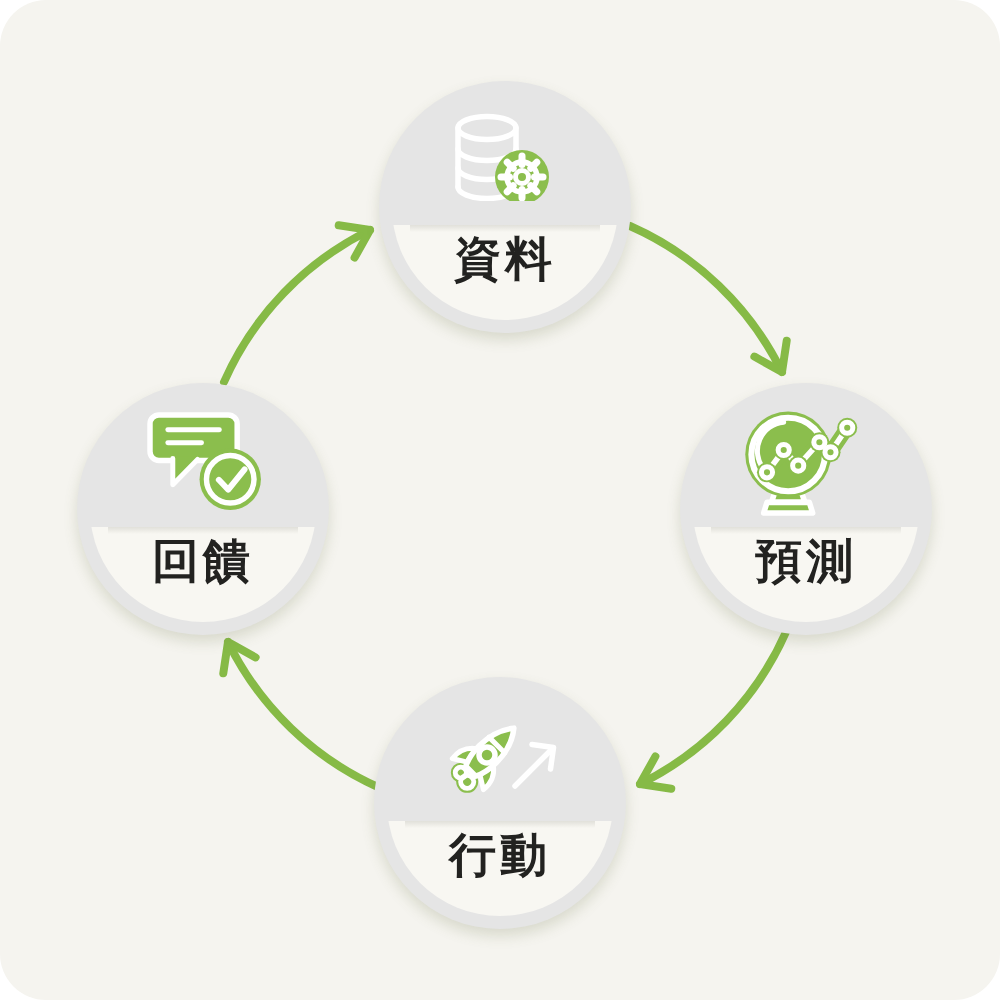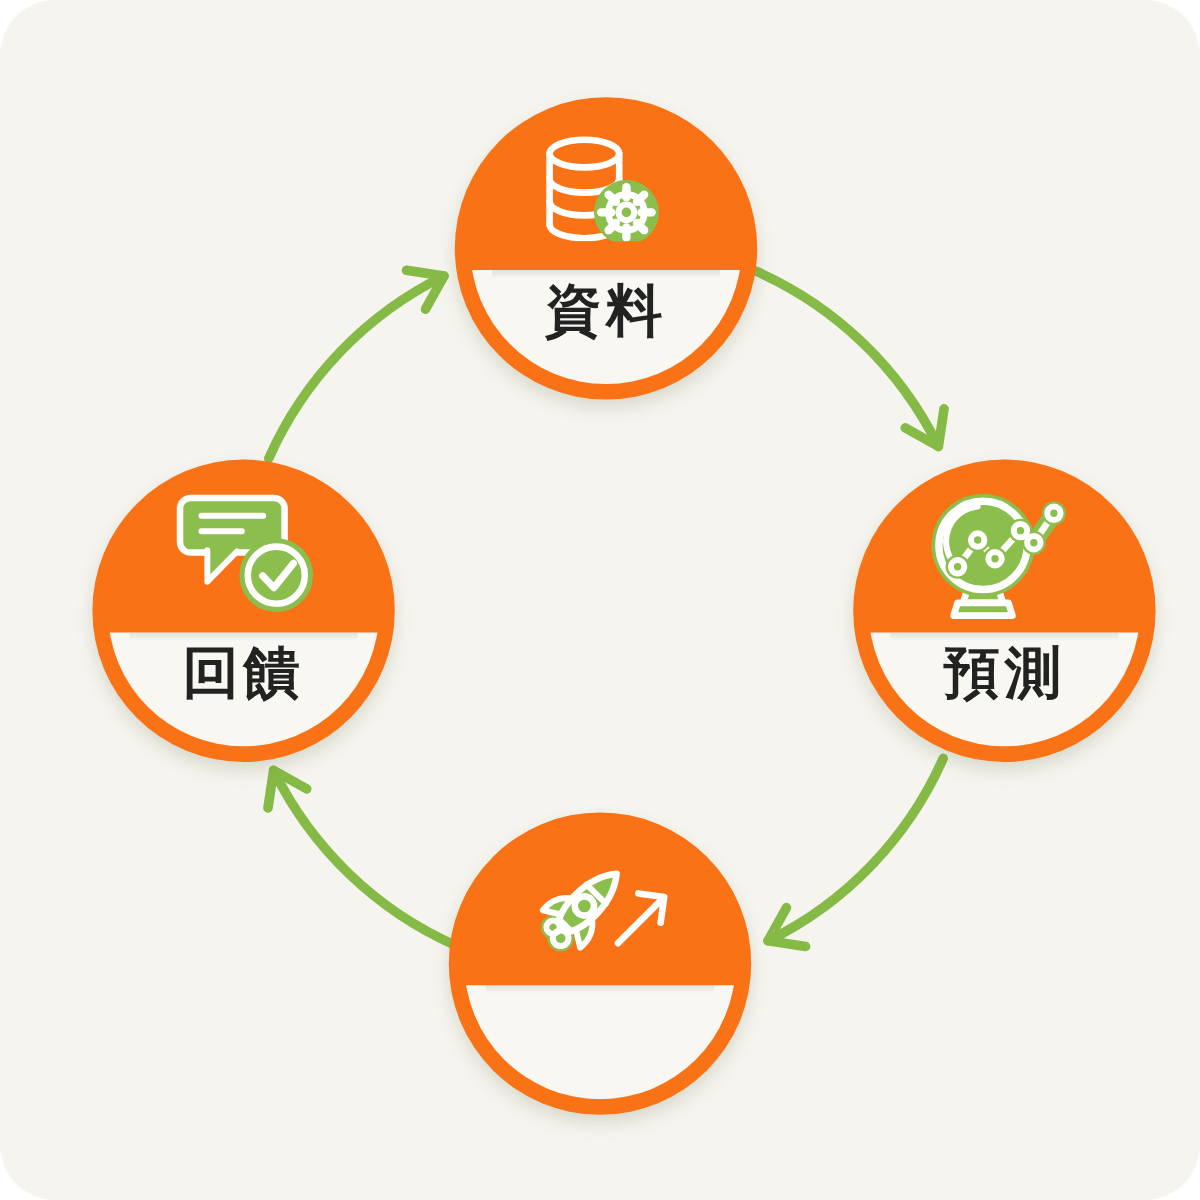--- a/index.html
+++ b/index.html
@@ -1,23 +1,23 @@
 <!DOCTYPE html>
 <html><head>
 <meta charset="utf-8">
 <style>
   html,body{margin:0;padding:0;background:#ffffff;}
   .stage{position:relative;width:1000px;height:1000px;background:#ffffff;overflow:hidden;
          font-family:"DejaVu Sans",sans-serif;}
   .canvas{position:absolute;inset:0;background:#f5f4ef;border-radius:46px;}
   .arrows{position:absolute;left:0;top:0;}
-  .node{position:absolute;width:252px;height:252px;border-radius:50%;background:#f97316;
+  .node{position:absolute;width:252px;height:252px;border-radius:50%;background:#e5e5e5;
         box-shadow:0 7px 14px rgba(105,115,70,.20);}
   .node-top{left:379px;top:81px;}
-  .node-right{left:711px;top:383px;}
+  .node-right{left:680px;top:383px;}
   .node-bottom{left:374px;top:677px;}
   .node-left{left:77px;top:383px;text-align:right;}
   .band{position:absolute;inset:13px;border-radius:50%;background:#f8f7f2;
         clip-path:inset(58% 0 0 0);}
   .band::before{content:"";position:absolute;left:8%;right:8%;top:58%;height:7px;
         background:linear-gradient(rgba(70,70,55,.13),rgba(70,70,55,0));}
   .label{position:absolute;left:0;right:0;top:146px;height:64px;display:flex;
         align-items:center;justify-content:center;font-size:47px;font-weight:800;
         letter-spacing:4px;color:#222220;}
   .icon{position:absolute;left:50%;transform:translateX(-50%);}
@@ -116,20 +116,21 @@
         <path d="M0 -38 C9 -27 12 -13 12 -1 C12 9 10 17 7 23 L-7 23 C-10 17 -12 9 -12 -1 C-12 -13 -9 -27 0 -38 Z" fill="#8bbe4d"></path>
         <path d="M-11.3 -14 L11.3 -14" stroke-width="5"></path>
         <circle cx="0" cy="0" r="8"></circle>
       </g>
       <g fill="none" stroke="#ffffff" stroke-width="5.5" stroke-linecap="round" stroke-linejoin="round">
         <path d="M90 87 L127 50"></path>
         <path d="M107 45.5 L128.5 48.5 L125.5 70"></path>
       </g>
     </svg>
     <div class="band"></div>
+    <div class="label">行動</div>
   </div>
 
   <div class="node node-left">
     <svg class="icon icon-chat" width="134" height="104" viewBox="0 0 135 105">
       <g fill="none" stroke="#ffffff" stroke-width="5.5" stroke-linecap="round" stroke-linejoin="round">
         <rect x="14" y="8" width="88" height="46" rx="9" fill="#8bbe4d"></rect>
         <path d="M32 23 H84" stroke-width="5"></path>
         <path d="M32 36 H66" stroke-width="5"></path>
         <path d="M36.5 50 L36.5 79 L64 50 Z" fill="#8bbe4d" stroke="none"></path>
         <path d="M37 52 L37 78.5 L62 53" stroke-width="5"></path>

